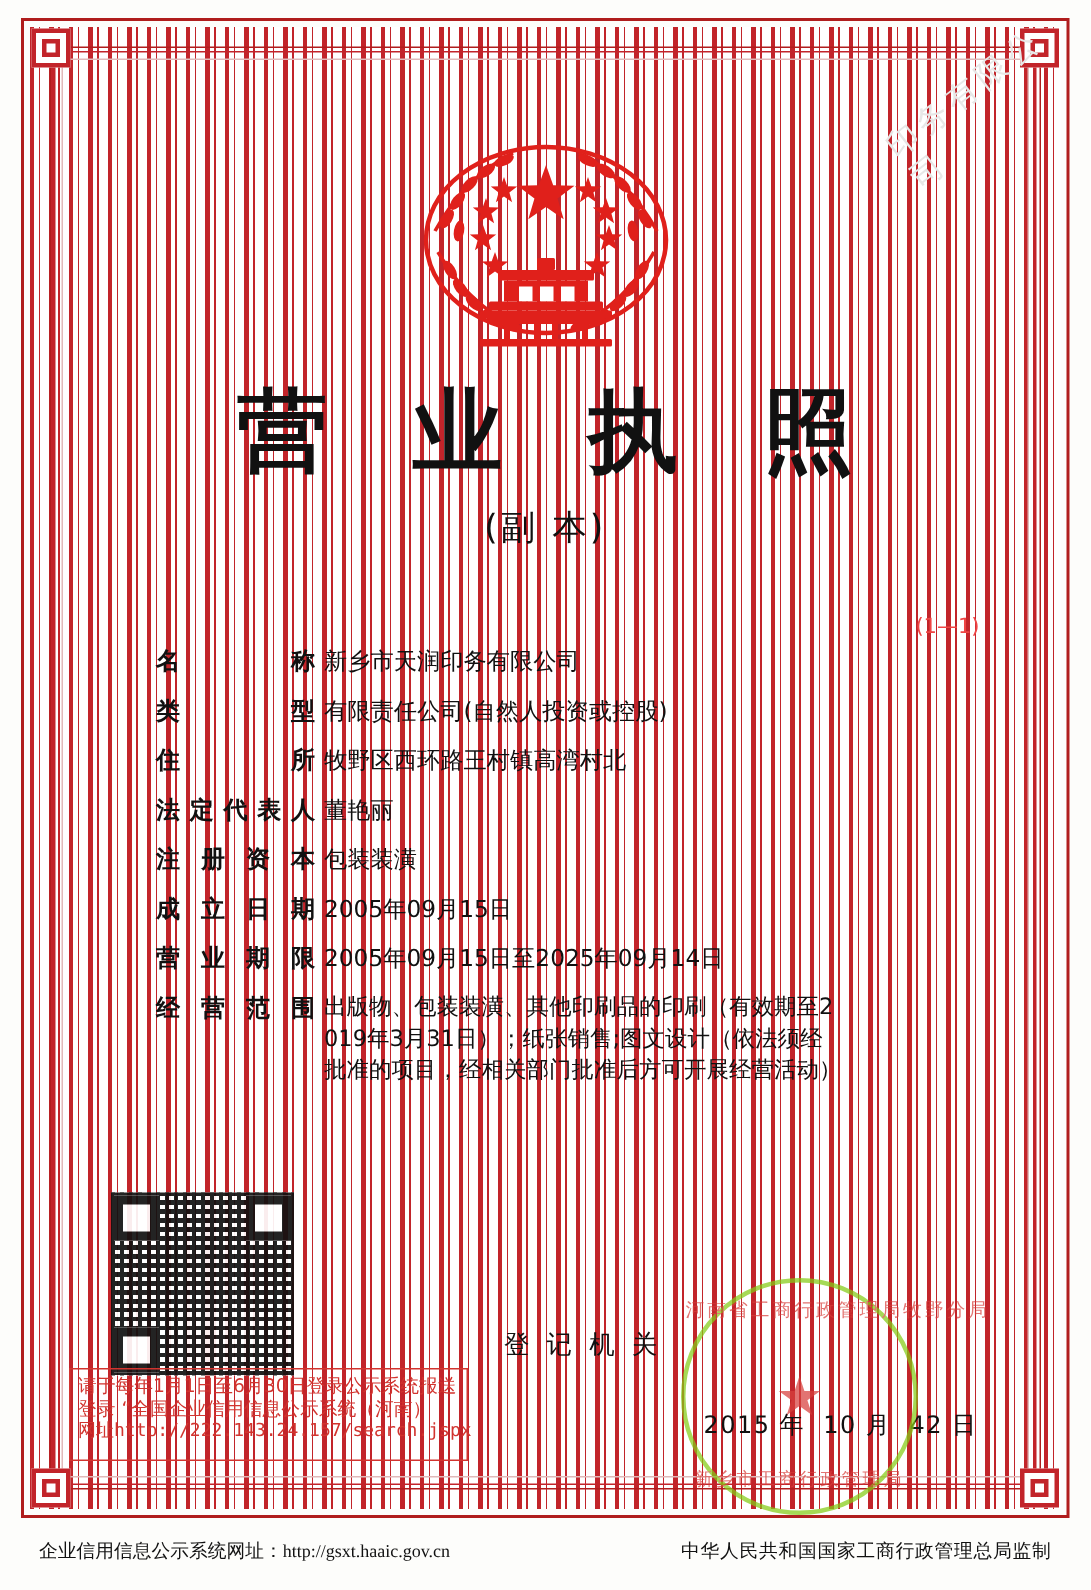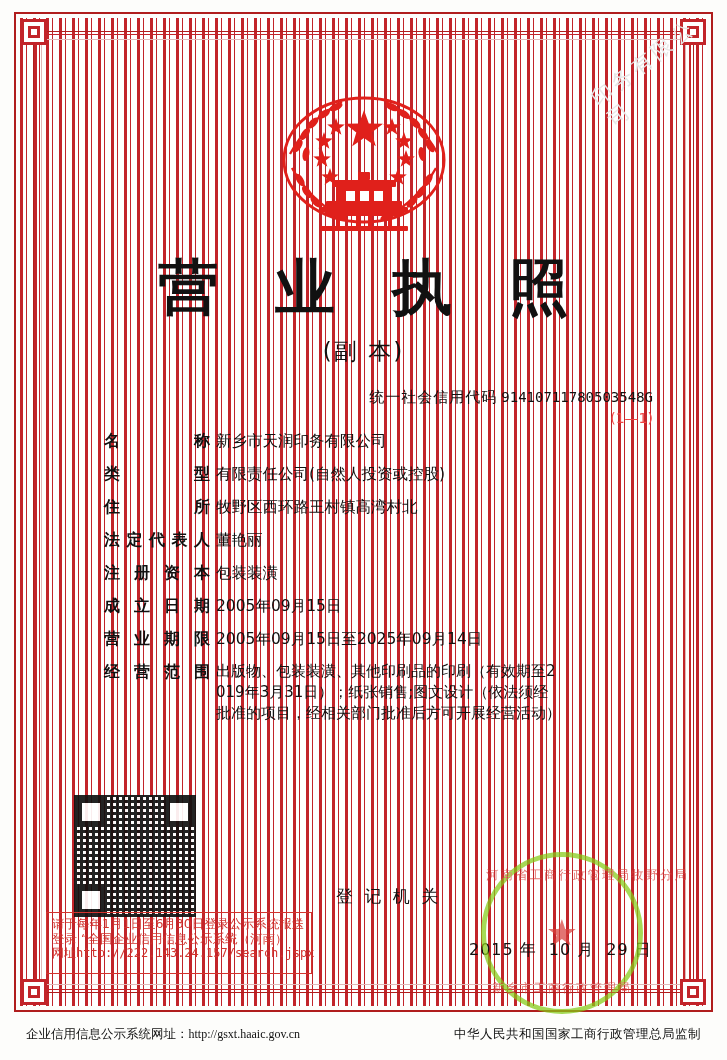--- a/index.html
+++ b/index.html
@@ -282,26 +282,26 @@
     font-family: "DejaVu Sans", sans-serif;
     font-size: 16px;
     color: #111;
     letter-spacing: 1px;
   }
   .issue-date span { margin: 0 3px; }
 
   
   .seal {
     position: absolute;
-    left: 481px;
+    left: 454px;
     top: 852px;
     width: 152px;
     height: 152px;
     border-radius: 50%;
-    border: 5px solid #84cc16;
+    border: 3px solid #84cc16;
     opacity: .72;
     color: #d8403c;
   }
   .seal .seal-star {
     position: absolute;
     left: 50%; top: 50%;
     transform: translate(-50%,-50%);
     font-size: 36px;
     line-height: 36px;
     color: #d8403c;
@@ -448,23 +448,20 @@
 
           <rect x="78" y="84" width="12" height="8" rx="1"></rect>
         </g>
       </svg>
     </div>
   </div>
 
   <div class="title">营 业 执 照</div>
   <div class="subtitle">(副  本)</div>
 
-  <div class="code-line">
-    <span class="code-label">统一社会信用代码</span><span class="code-value">91410711780503548G</span>
-  </div>
   <div class="page-no">(1—1)</div>
 
   <div class="fields">
 
     <div class="field-row">
       <div class="field-label">名　称</div>
       <div class="field-value">新乡市天润印务有限公司</div>
     </div>
 
     <div class="field-row">
@@ -512,21 +509,21 @@
     <div>请于每年1月1日至6月30日登录公示系统报送</div>
     <div>登录 “全国企业信用信息公示系统（河南）</div>
     <div class="url">网址http://222.143.24.157/search.jspx</div>
   </div>
 
   <div class="authority">登 记 机 关</div>
 
   <div class="issue-date">
     <span>2015</span><span>年</span>
     <span>10</span><span>月</span>
-    <span>29</span><span>日</span>
+    <span>42</span><span>日</span>
   </div>
 
   <div class="seal">
     <div class="seal-top">河南省工商行政管理局牧野分局</div>
     <div class="seal-star">★</div>
     <div class="seal-bottom">新乡市工商行政管理局</div>
   </div>
 
   <div class="footer">
     <div class="footer-left">

